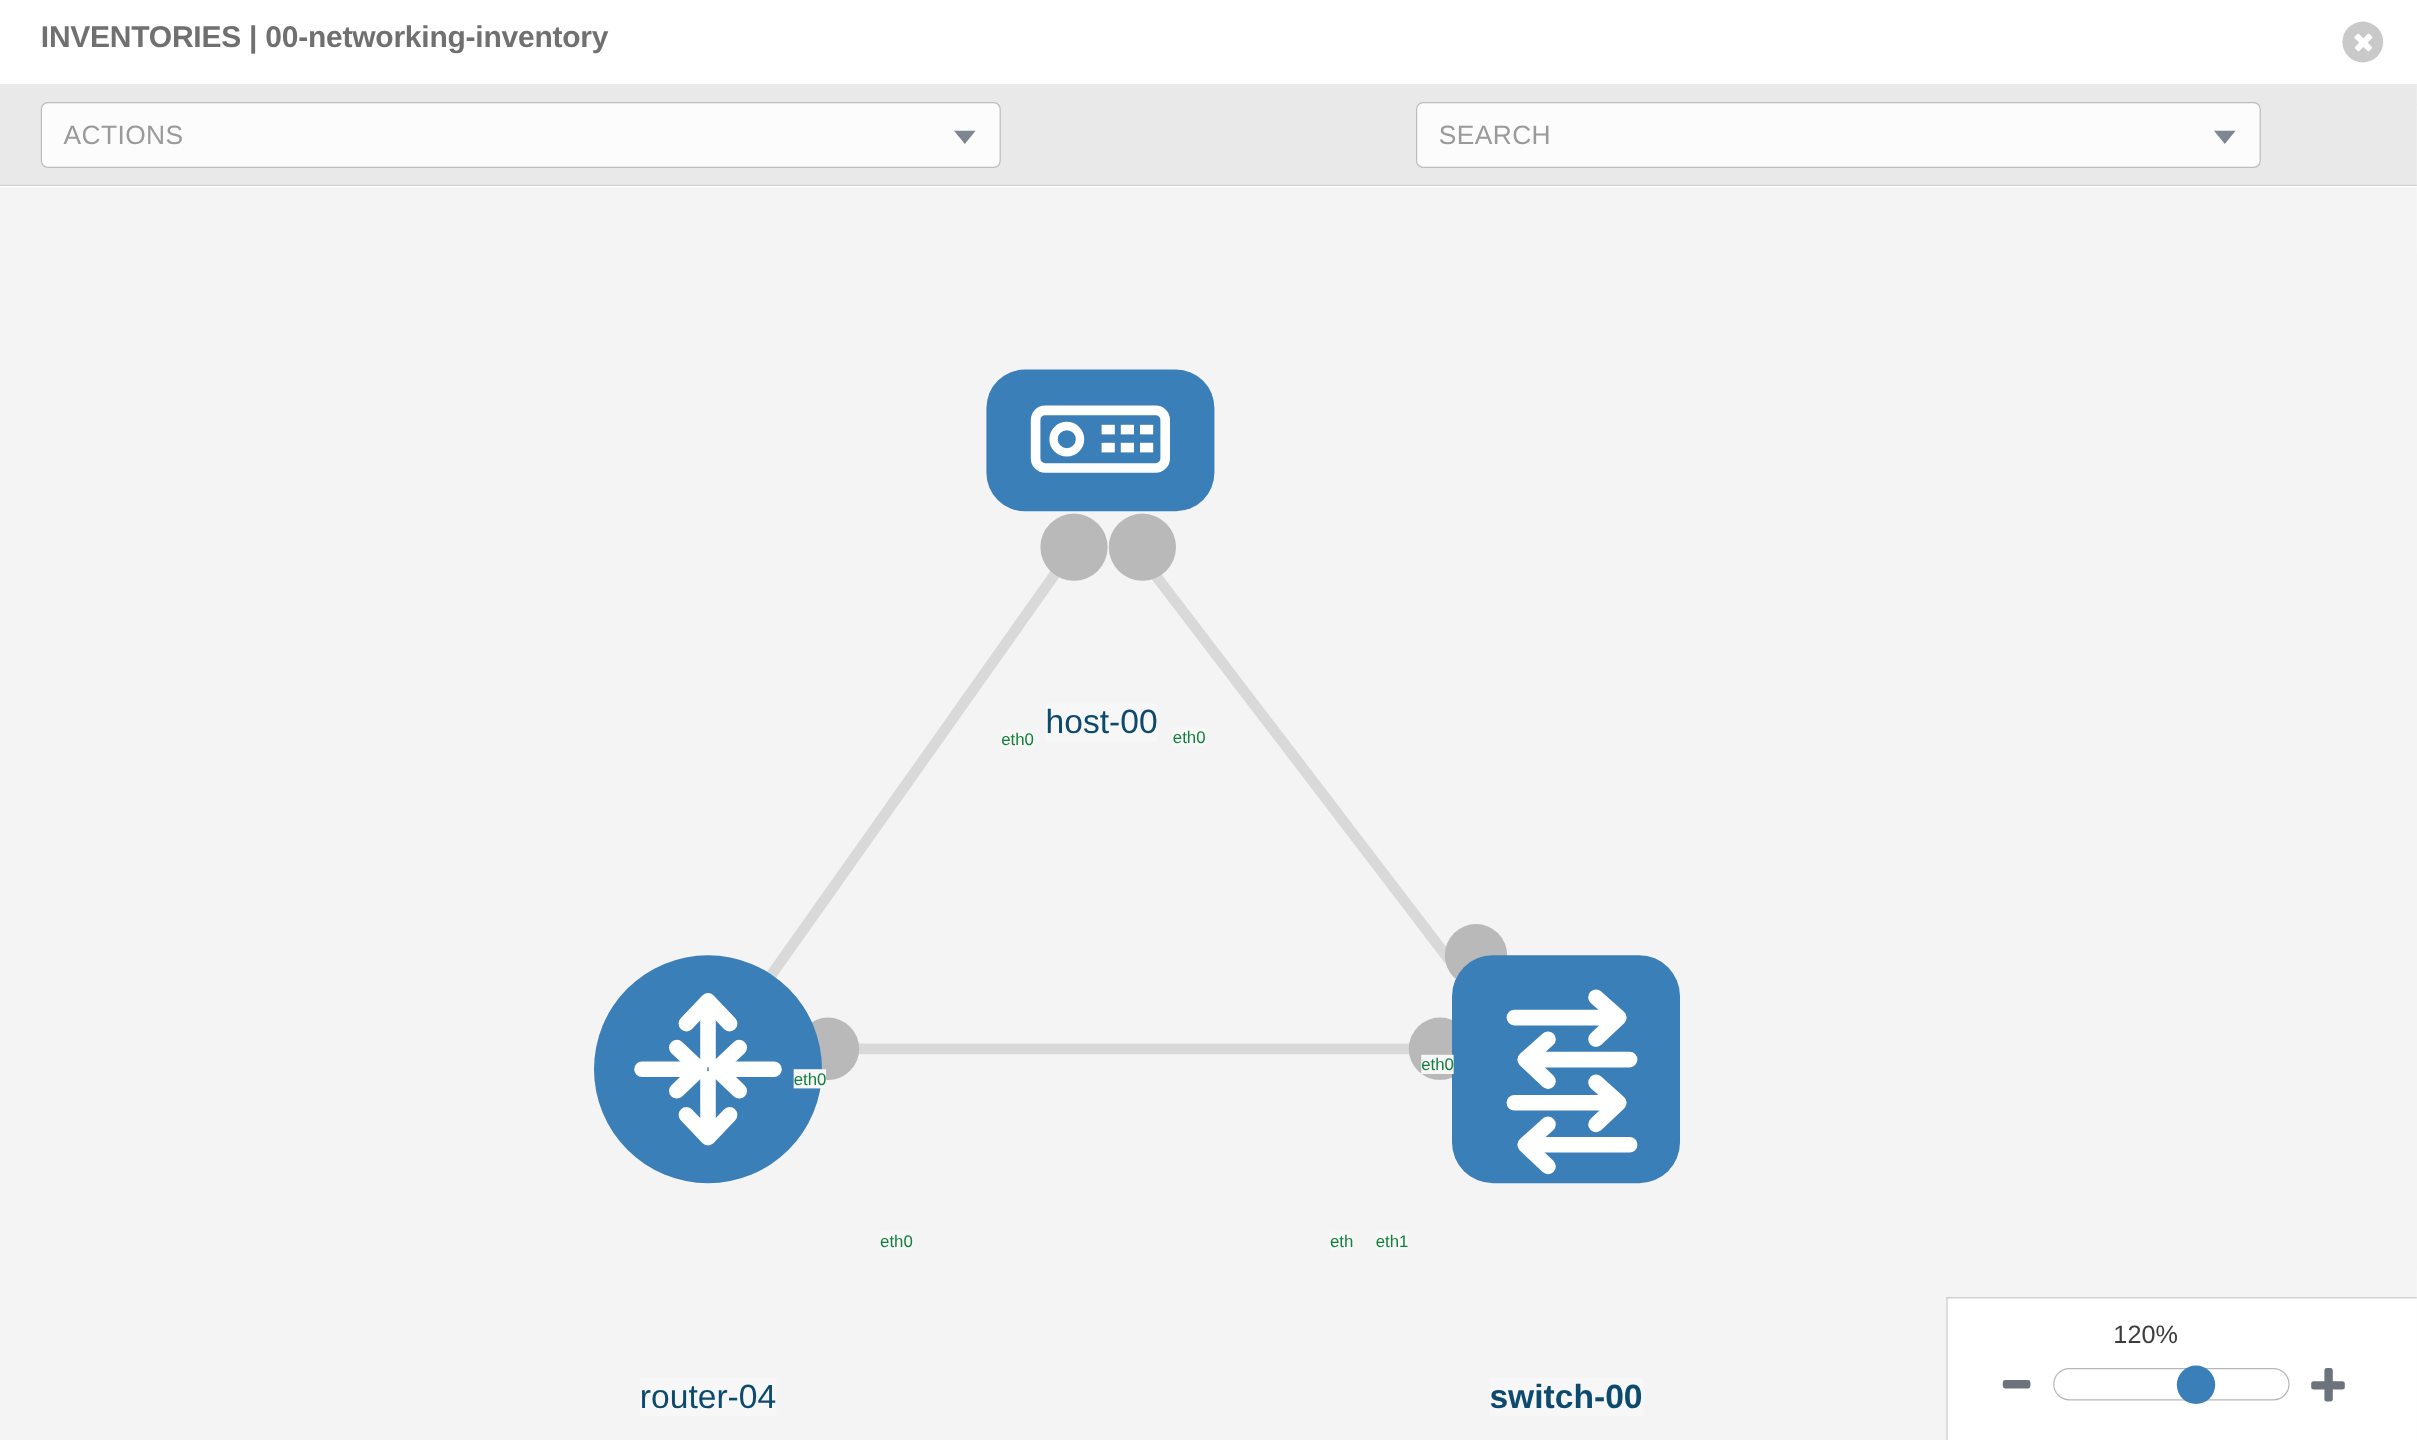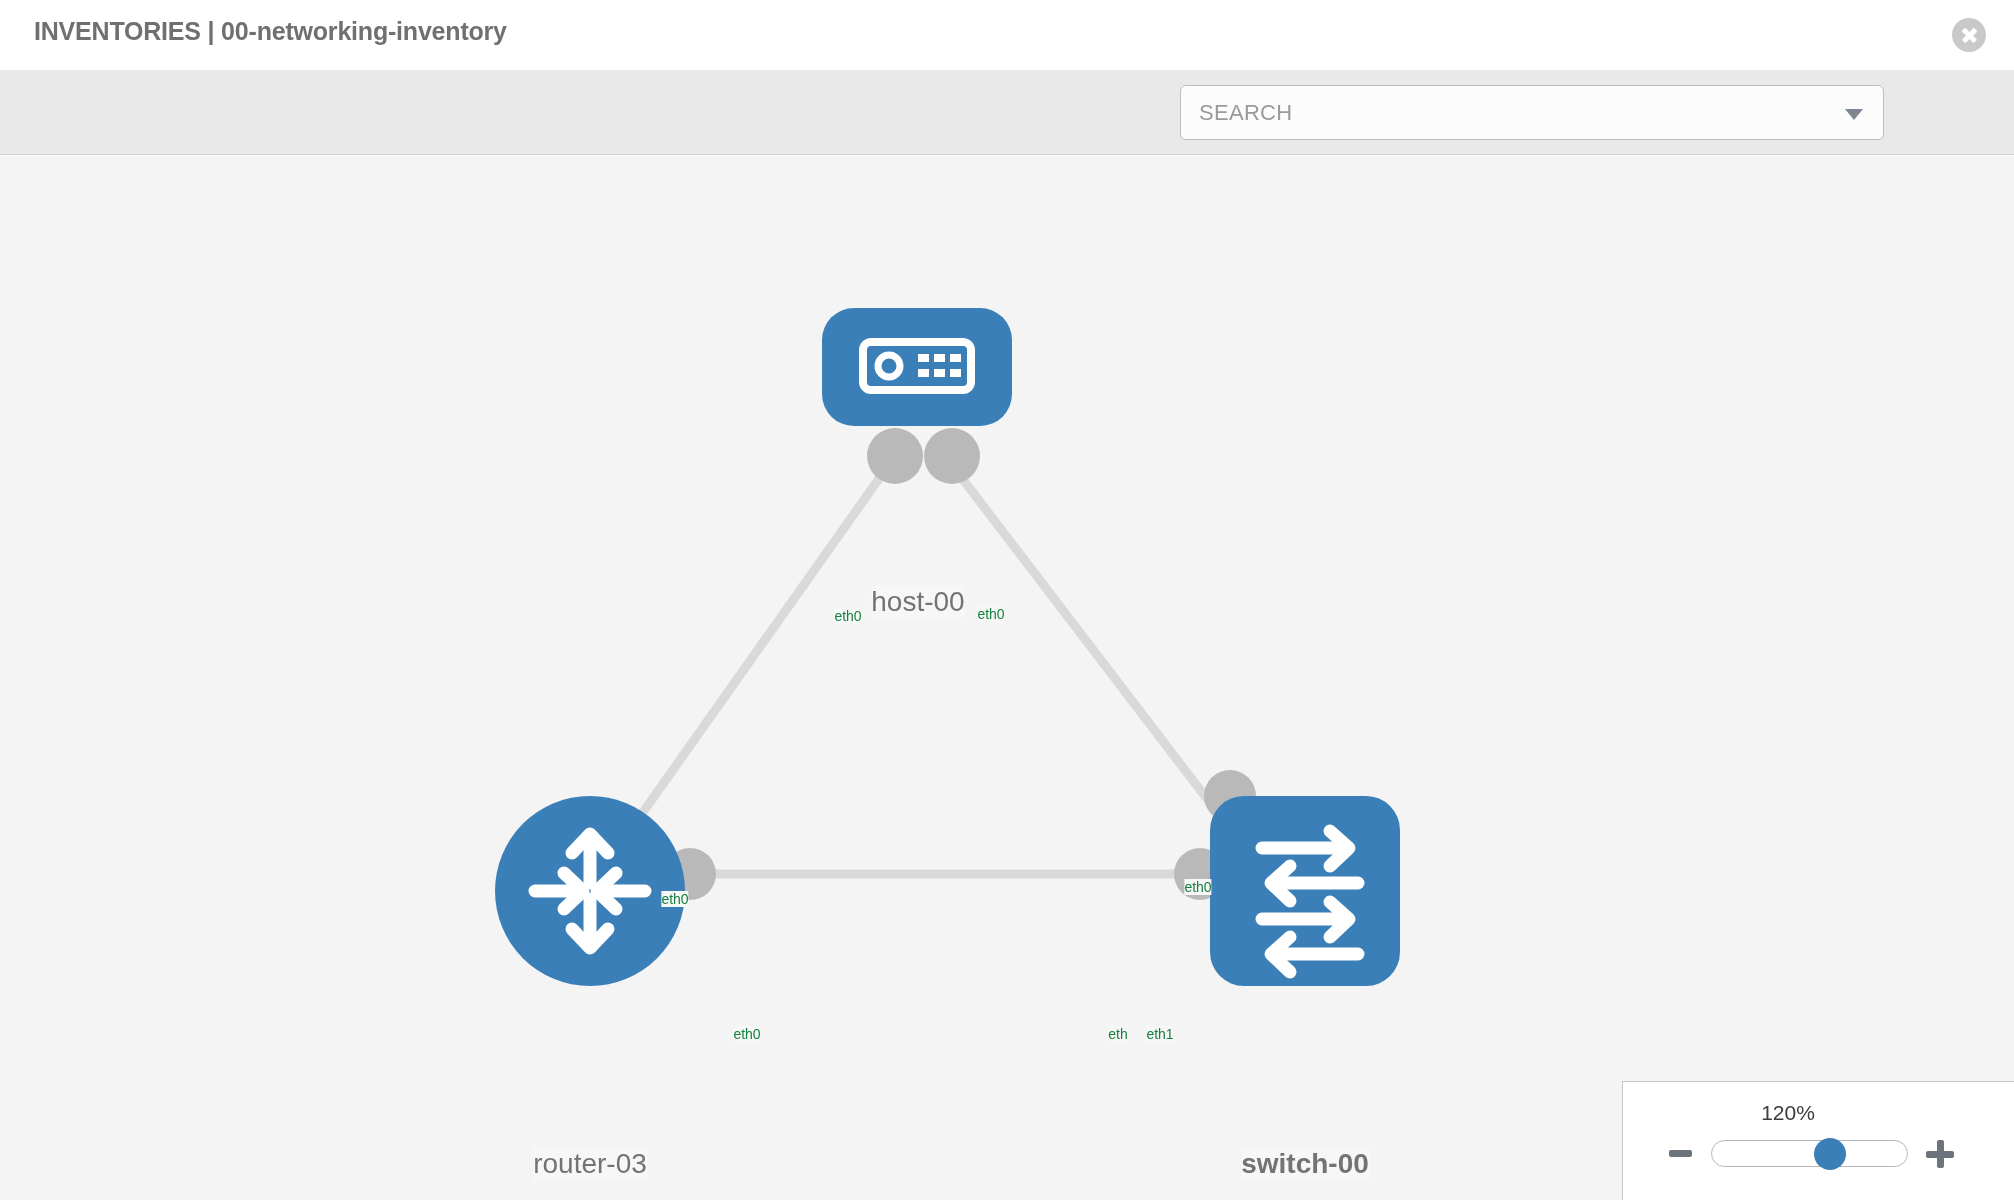--- a/index.html
+++ b/index.html
@@ -141,21 +141,21 @@
     position: absolute;
     left: 0; top: 0;
     width: 2014px;
     height: 1044px;
   }
 
   
   .node-label {
     position: absolute;
     font-size: 28px;
-    color: #737373;
+    color: #0c4a6e;
     background: #f7f7f7;
     white-space: nowrap;
     transform: translateX(-50%);
   }
   .port-label {
     position: absolute;
     font-size: 14px;
     color: #15803d;
     background: #f7f7f7;
     white-space: nowrap;
@@ -240,20 +240,24 @@
 <div id="header">
   <div id="page-title">INVENTORIES | 00-networking-inventory</div>
   <div id="close-button">
     <div class="x1"></div>
     <div class="x2"></div>
   </div>
 </div>
 
 <div id="toolbar">
 
+  <div id="actions-select" class="field-box">
+    <span class="field-label">ACTIONS</span>
+    <span class="caret"></span>
+  </div>
 
   <div id="search-select" class="field-box">
     <span class="field-label">SEARCH</span>
     <span class="caret"></span>
   </div>
 
   <div id="wrench-icon">
     <svg viewBox="0 0 40 40" width="40" height="40" aria-hidden="true">
       <path fill="#7e8691" d="M28.6 4.2c-5.3 0-9.6 4.3-9.6 9.6 0 1.1 0.2 2.1 0.5 3.1L5.8 30.6c-1.3 1.3-1.3 3.4 0 4.7 1.3 1.3 3.4 1.3 4.7 0L24.2 21.6c1.3 0.5 2.8 0.8 4.4 0.8 5.3 0 9.6-4.3 9.6-9.6 0-1.4-0.3-2.7-0.8-3.9l-5.4 5.4-4.6-1.2-1.2-4.6 5.4-5.4c-1-0.5-2.1-0.8-3-0.9z"></path>
     </svg>
@@ -327,21 +331,21 @@
         <polyline points="1290,710 1271,727 1290,745"></polyline>
         <line x1="1262" y1="763" x2="1348" y2="763"></line>
         <polyline points="1330,746 1349,763 1330,781"></polyline>
         <line x1="1272" y1="798" x2="1358" y2="798"></line>
         <polyline points="1290,781 1271,798 1290,816"></polyline>
       </g>
     </g>
   </svg>
 
   <div class="node-label" style="left:918px; top:430px;">host-00</div>
-  <div class="node-label" style="left:590px; top:992px;">router-03</div>
+  <div class="node-label" style="left:590px; top:992px;">router-04</div>
   <div class="node-label" style="left:1305px; top:992px;font-weight:bold;">switch-00</div>
 
   <div class="port-label" style="left:848px; top:452px;">eth0</div>
   <div class="port-label" style="left:991px; top:450px;">eth0</div>
   <div class="port-label" style="left:675px; top:735px;">eth0</div>
   <div class="port-label" style="left:1198px; top:723px;">eth0</div>
   <div class="port-label" style="left:747px; top:870px;">eth0</div>
   <div class="port-label" style="left:1118px; top:870px;">eth</div>
   <div class="port-label" style="left:1140px; top:870px;margin-left:20px;">eth1</div>
 </div>

